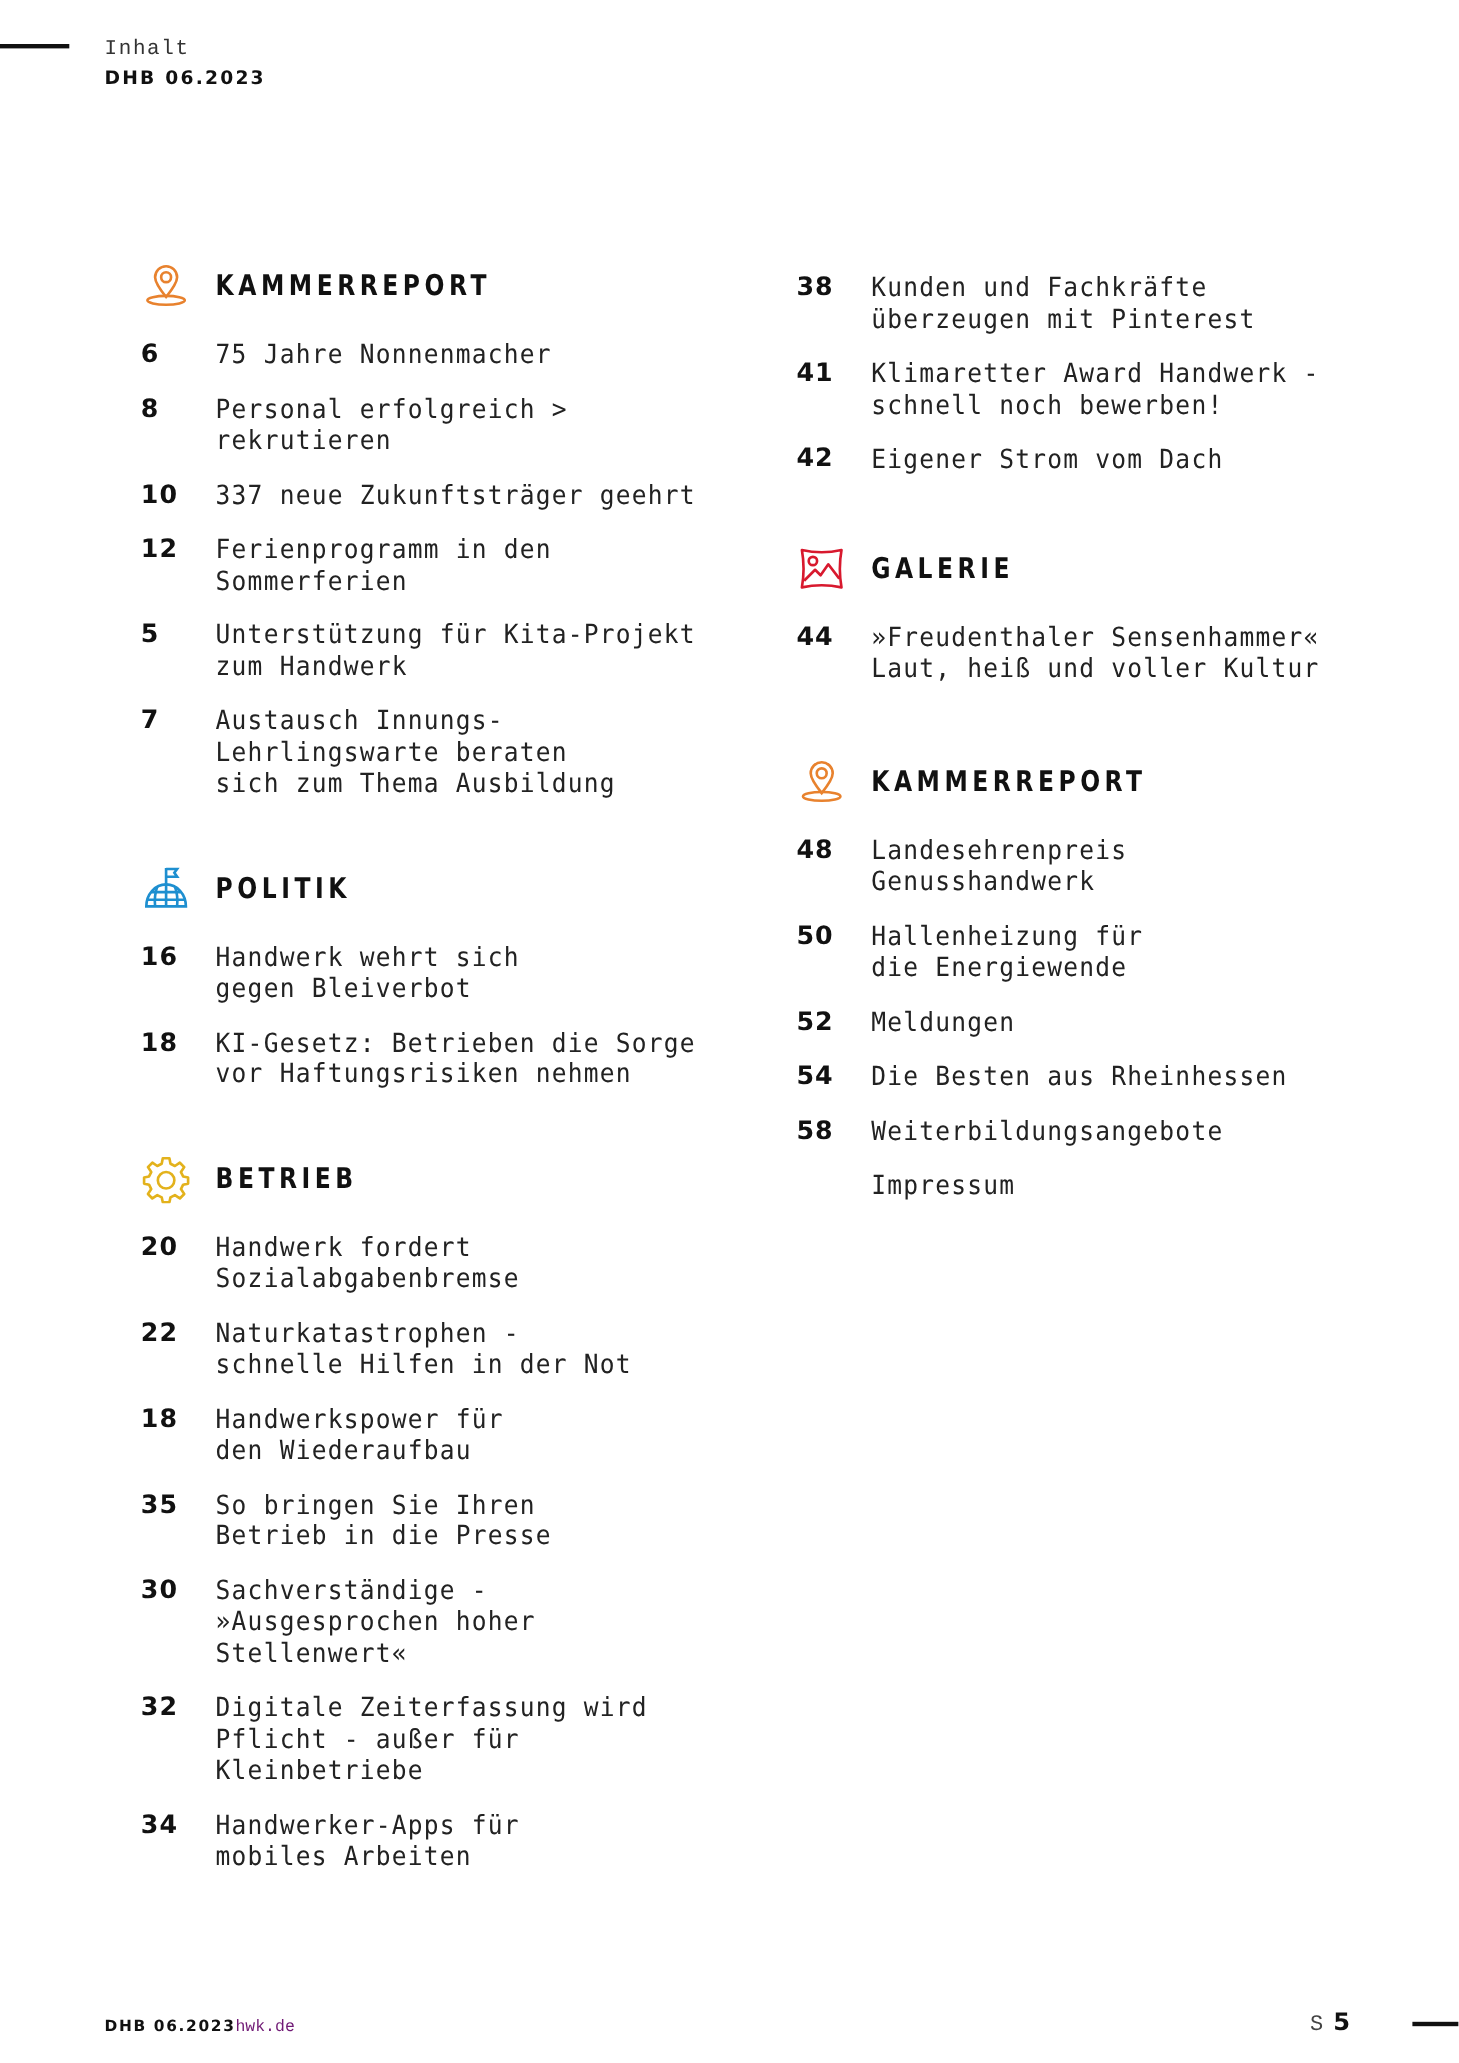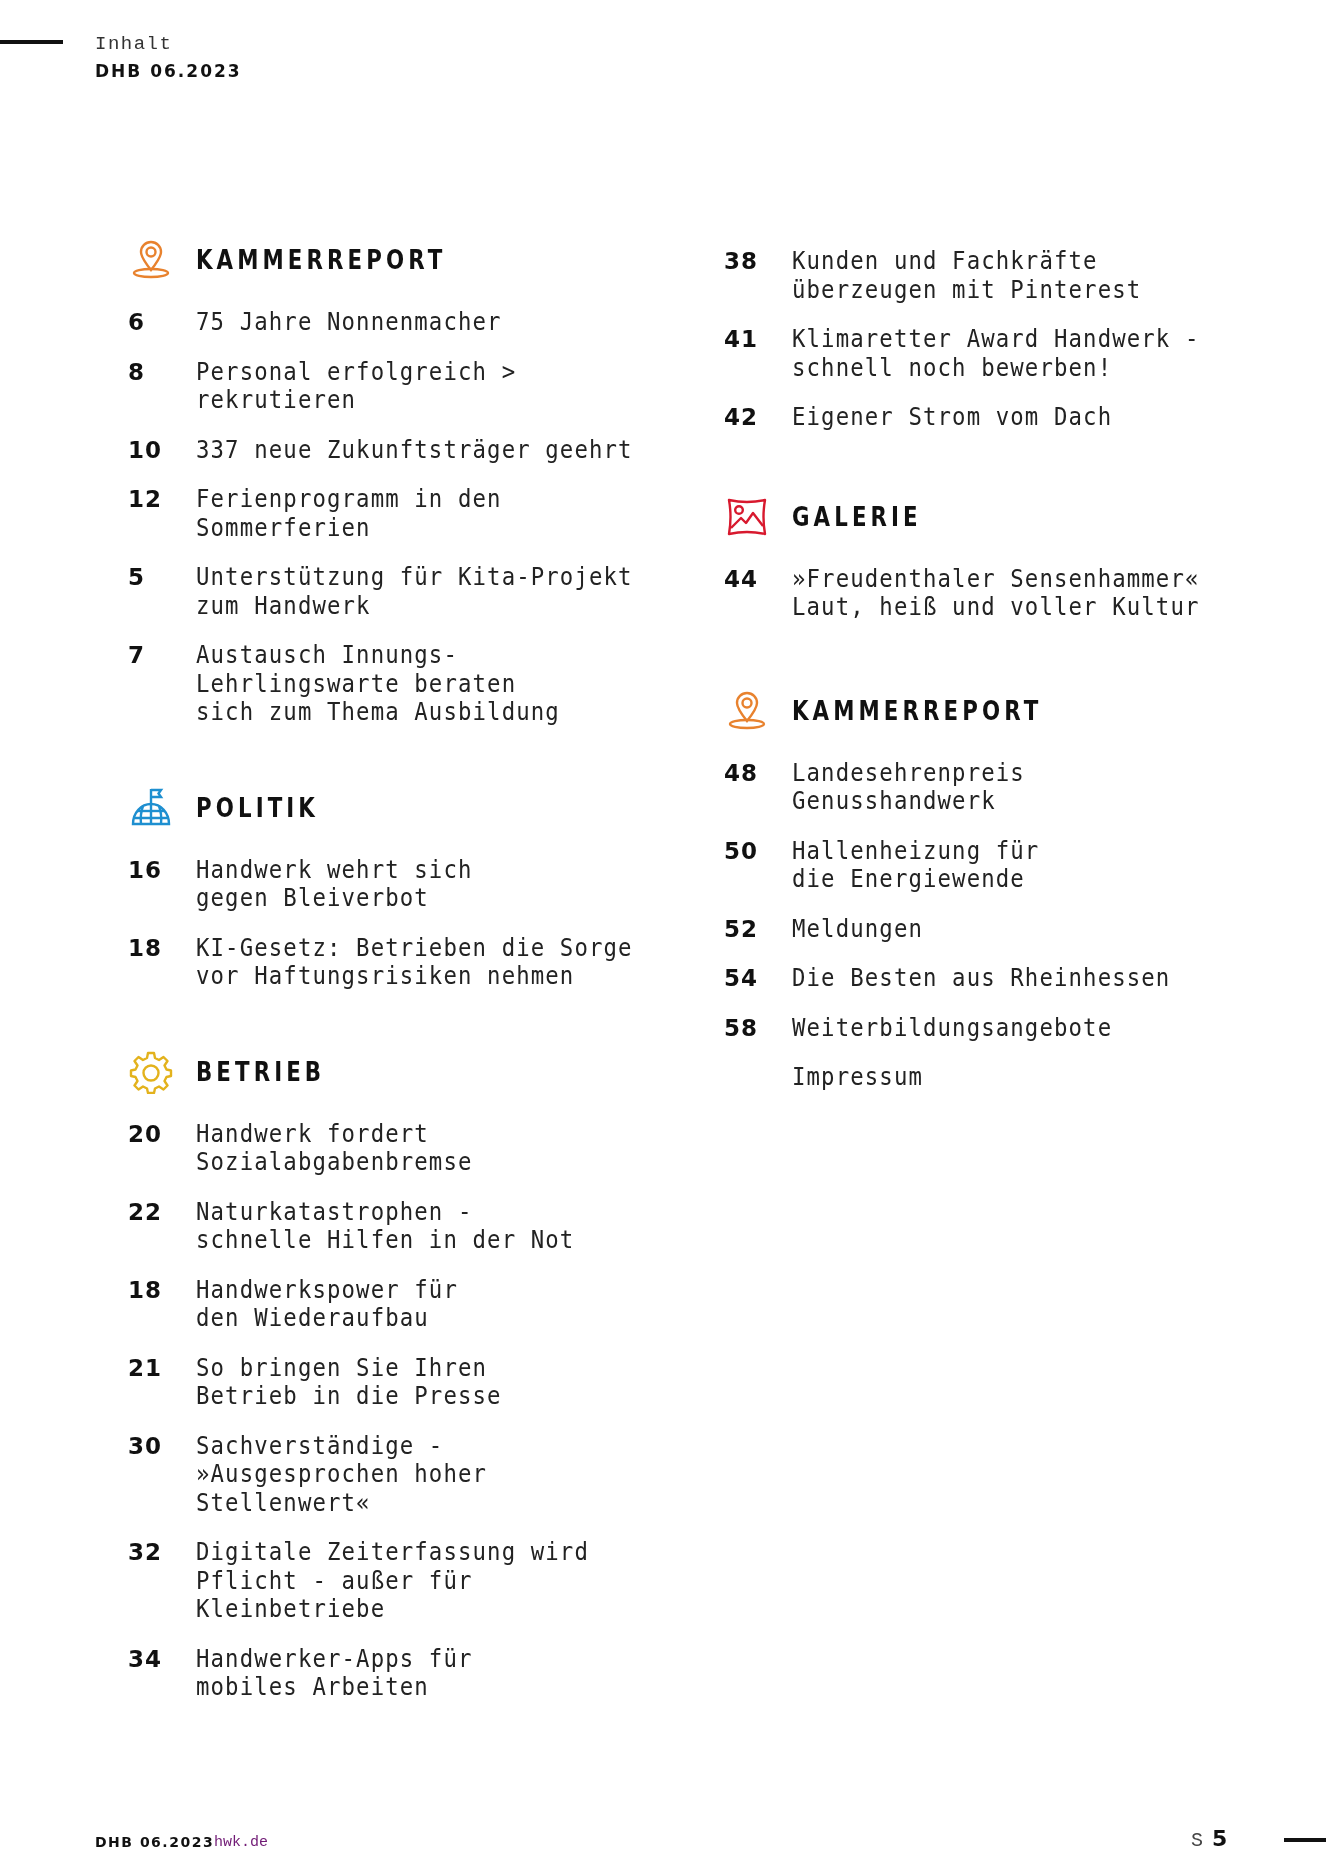--- a/index.html
+++ b/index.html
@@ -200,21 +200,21 @@
       <span class="entry-num">22</span>
       <span class="entry-title">Naturkatastrophen -
 schnelle Hilfen in der Not</span>
     </div>
     <div class="entry">
       <span class="entry-num">18</span>
       <span class="entry-title">Handwerkspower für
 den Wiederaufbau</span>
     </div>
     <div class="entry">
-      <span class="entry-num">21</span>
+      <span class="entry-num">35</span>
       <span class="entry-title">So bringen Sie Ihren
 Betrieb in die Presse</span>
     </div>
     <div class="entry">
       <span class="entry-num">30</span>
       <span class="entry-title">Sachverständige -
 »Ausgesprochen hoher
 Stellenwert«</span>
     </div>
     <div class="entry">

